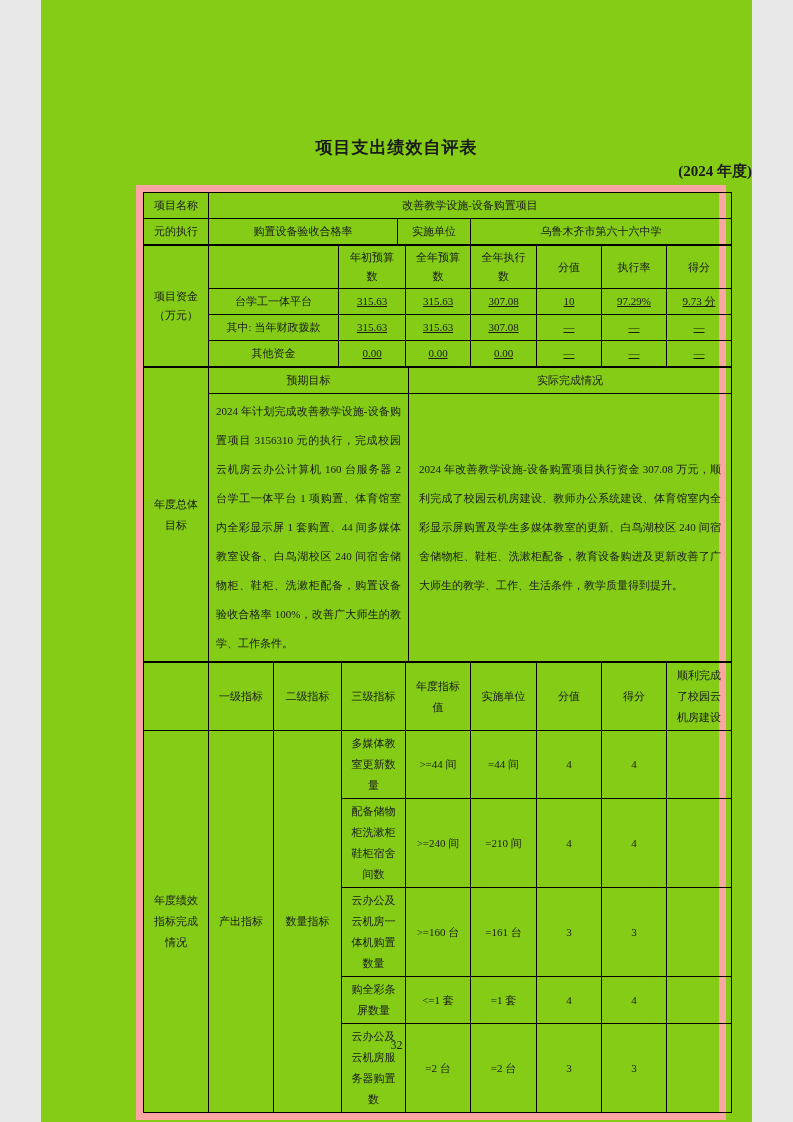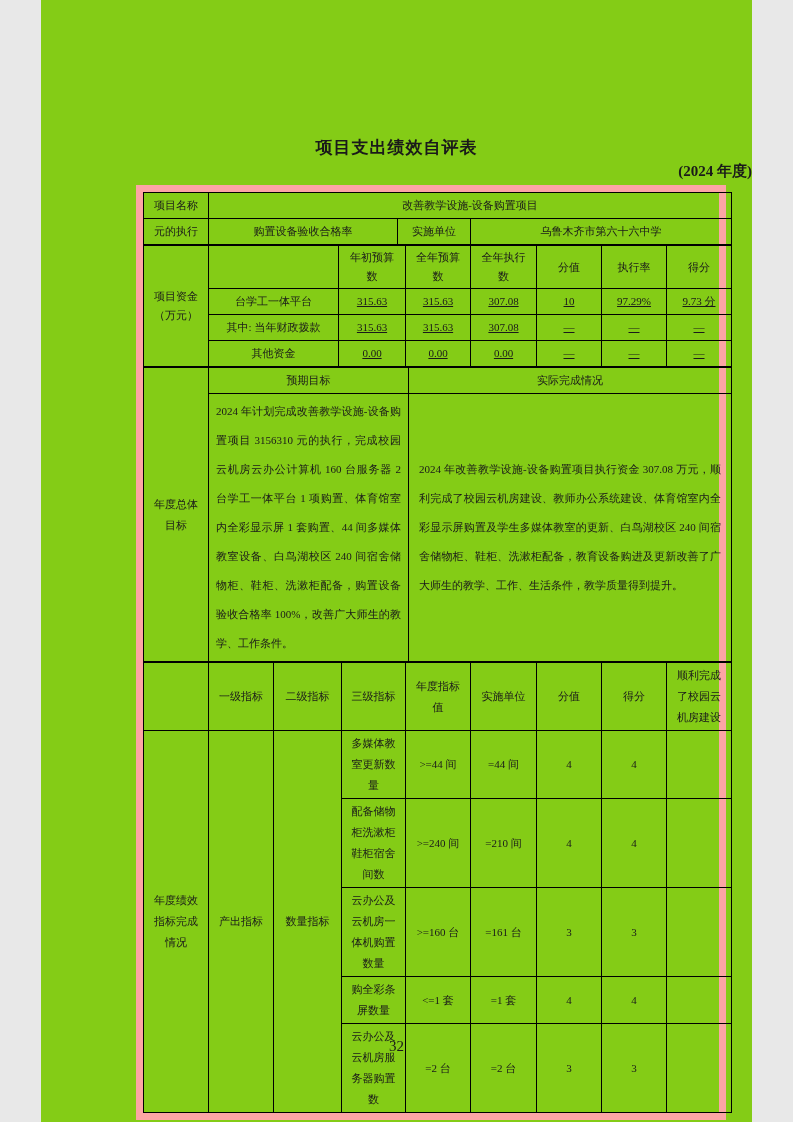--- a/index.html
+++ b/index.html
@@ -17,21 +17,21 @@
   table { width:100%; border-collapse:collapse; table-layout:fixed; }
   td {
     border:1px solid #000; text-align:center; vertical-align:middle;
     padding:2px 7px; line-height:21px; font-size:11px;
     overflow:hidden; word-break:break-all;
   }
   td.para {
     text-align:justify; padding:3px 7px; line-height:29px;
   }
   .num { letter-spacing:0;text-decoration:underline; }
-  .pageno { position:absolute; top:1038px; left:0; right:0; text-align:center; font-size:15px; }
+  .pageno { position:absolute; top:1038px; left:0; right:0; text-align:center; font-size:12px; }
   .hdr2 td { line-height:19px; }
 </style>
 </head>
 <body>
 
 <div class="page">
 
   <div class="title-block">
     <div class="doc-title">项目支出绩效自评表</div>
     <div class="doc-subtitle">(2024 年度)</div>

